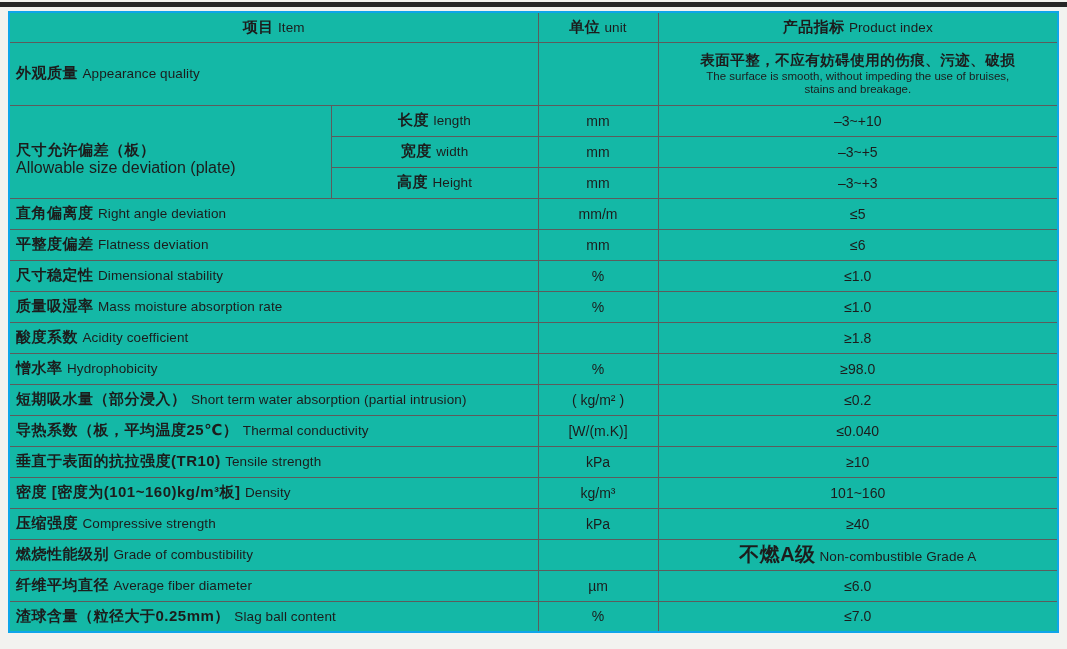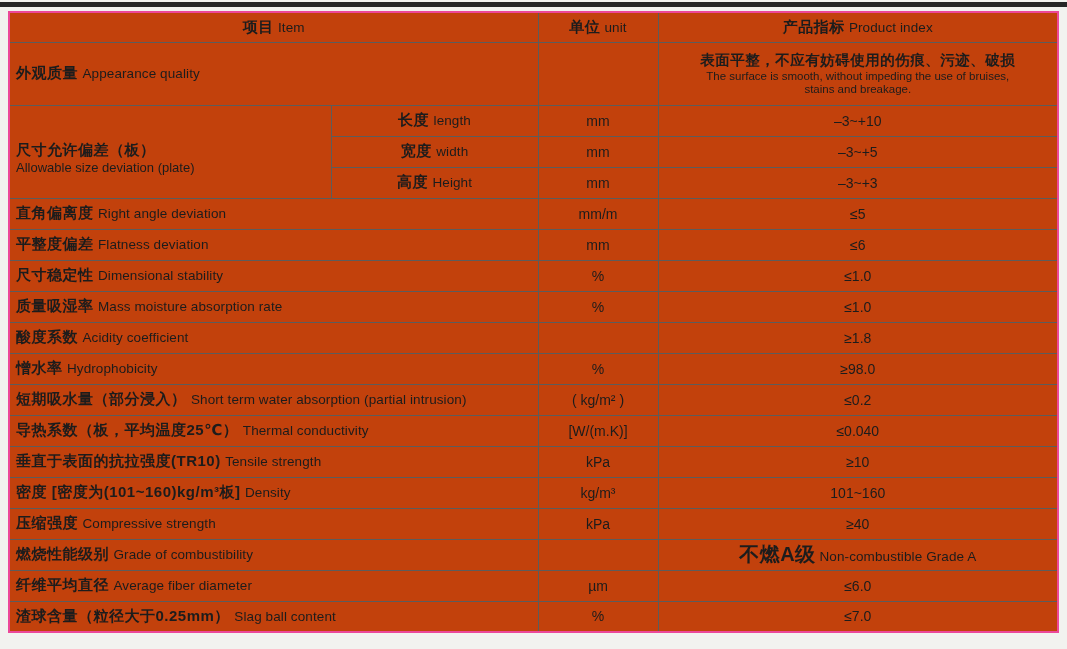--- a/index.html
+++ b/index.html
@@ -23,22 +23,22 @@
     height: 5px;
     background: #262626;
   }
   table.spec {
     position: absolute;
     left: 8px;
     top: 11px;
     width: 1049px;
     border-collapse: collapse;
     table-layout: fixed;
-    background: #c2410c;
-    border: 2px solid #ec4899;
+    background: #14b8a6;
+    border: 2px solid #0ea5e9;
   }
   table.spec td, table.spec th {
     border: 1px solid #5c5c5c;
     padding: 0 6px;
     vertical-align: middle;
     overflow: hidden;
   }
   tr.std { height: 31px; }
   tr.hdr { height: 30px; }
   tr.tall { height: 63px; }
@@ -91,21 +91,21 @@
     display: block;
     font-weight: 700;
     font-size: 15px;
     letter-spacing: 0.5px;
     line-height: 19px;
     margin-top: 12px;
   }
   .size-label-en {
     display: block;
     font-weight: 400;
-    font-size: 13px;
+    font-size: 16px;
     line-height: 17px;
   }
 </style>
 </head>
 <body>
 
 <div class="top-band"></div>
 
 <table class="spec">
   <colgroup>

